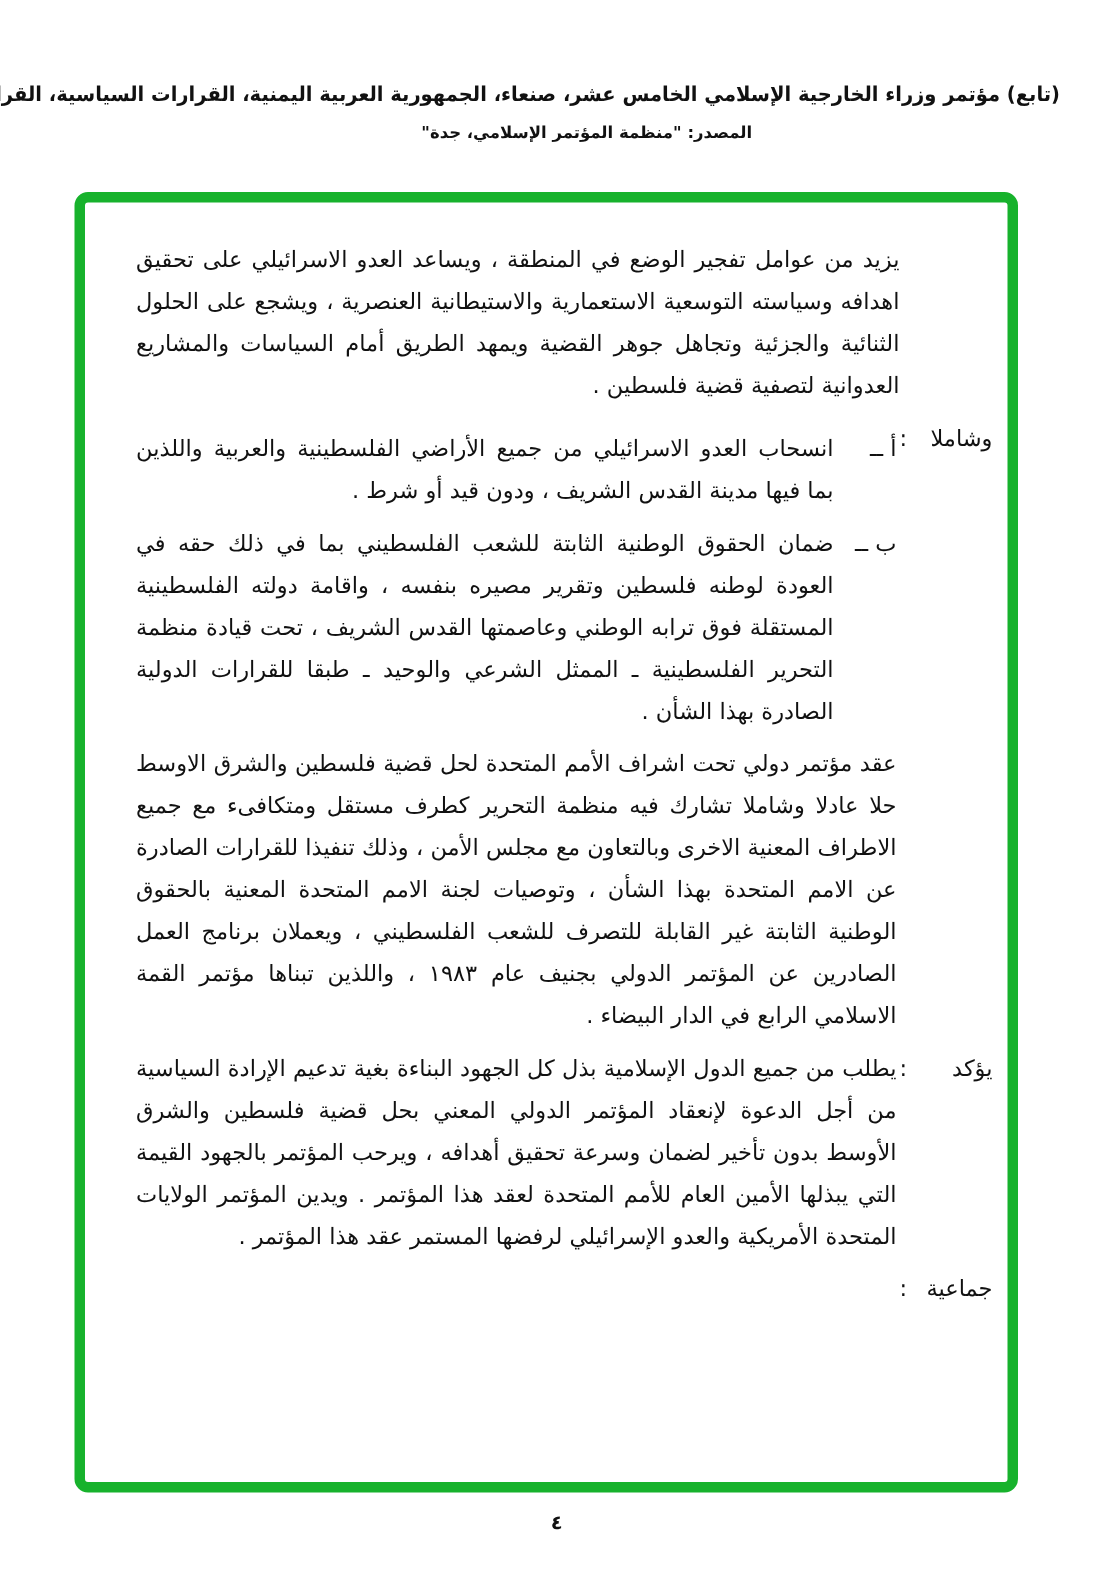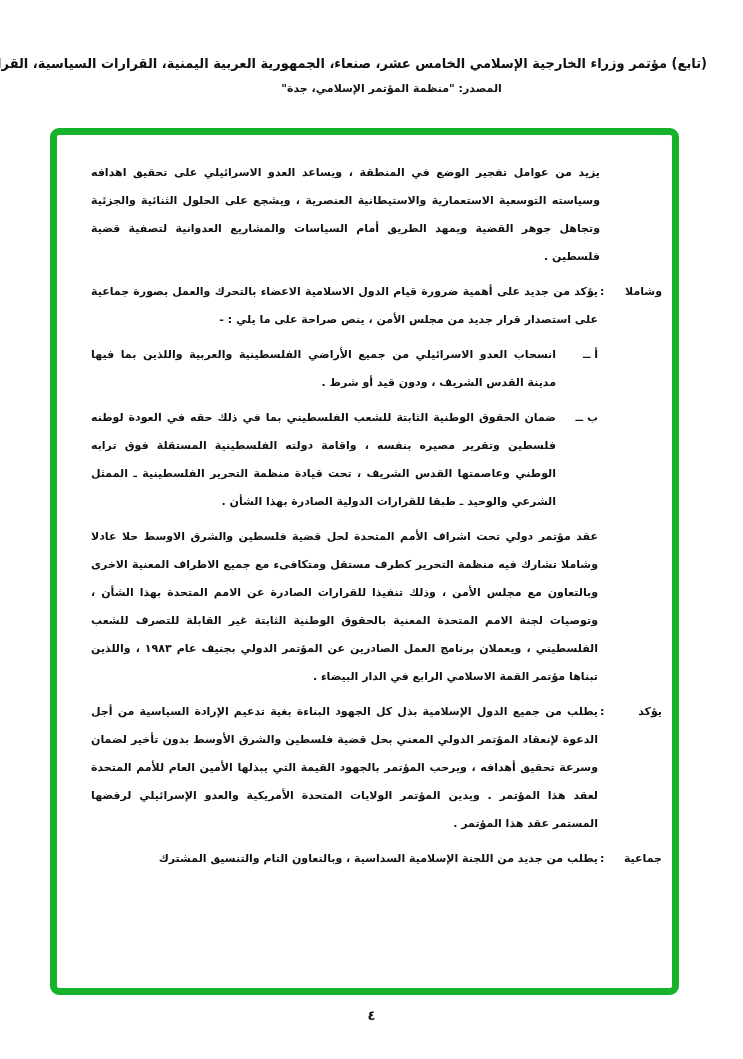--- a/index.html
+++ b/index.html
@@ -20,21 +20,21 @@
     font-size:11px;font-weight:bold;margin-top:11px;text-align:center;
     padding-left:40px;
   }
   .green-box{
     position:absolute;top:128px;left:50px;width:629px;height:867px;
     box-sizing:border-box;border:7px solid #17b22c;border-radius:9px;
     background:#fff;
   }
   .content{
     padding:24px 10px 0 34px;
-    font-size:11px;line-height:28px;font-weight:bold;
+    font-size:15px;line-height:28px;
   }
   .para{
     text-align:justify;
   }
   .intro{
     margin:0 62px 0 0;
   }
   .section{
     display:flex;margin-top:7px;
   }
@@ -68,21 +68,20 @@
 <div class="green-box" style="border-color: rgb(23, 178, 44);">
   <div class="content">
     <p class="para intro">يزيد من عوامل تفجير الوضع في المنطقة ، ويساعد العدو الاسرائيلي على تحقيق اهدافه وسياسته التوسعية الاستعمارية والاستيطانية العنصرية ، ويشجع على الحلول الثنائية والجزئية وتجاهل جوهر القضية ويمهد الطريق أمام السياسات والمشاريع العدوانية لتصفية قضية فلسطين .</p>
     <div id="sections">
         <div class="section">
           <div class="ordinal">
             <span class="ord-label">وشاملا</span>
             <span class="ord-colon">:</span>
           </div>
           <div class="section-body">
-            <div class="para">يؤكد من جديد على أهمية ضرورة قيام الدول الاسلامية الاعضاء بالتحرك والعمل بصورة جماعية على استصدار قرار جديد من مجلس الأمن ، ينص صراحة على ما يلي : -</div>
             <div class="sub-item">
               <div class="sub-label">أ ــ</div>
               <div class="sub-text para">انسحاب العدو الاسرائيلي من جميع الأراضي الفلسطينية والعربية واللذين بما فيها مدينة القدس الشريف ، ودون قيد أو شرط .</div>
             </div>
             <div class="sub-item">
               <div class="sub-label">ب ــ</div>
               <div class="sub-text para">ضمان الحقوق الوطنية الثابتة للشعب الفلسطيني بما في ذلك حقه في العودة لوطنه فلسطين وتقرير مصيره بنفسه ، واقامة دولته الفلسطينية المستقلة فوق ترابه الوطني وعاصمتها القدس الشريف ، تحت قيادة منظمة التحرير الفلسطينية ـ الممثل الشرعي والوحيد ـ طبقا للقرارات الدولية الصادرة بهذا الشأن .</div>
             </div>
             <div class="sub-item">
               <div class="sub-text para">عقد مؤتمر دولي تحت اشراف الأمم المتحدة لحل قضية فلسطين والشرق الاوسط حلا عادلا وشاملا تشارك فيه منظمة التحرير كطرف مستقل ومتكافىء مع جميع الاطراف المعنية الاخرى وبالتعاون مع مجلس الأمن ، وذلك تنفيذا للقرارات الصادرة عن الامم المتحدة بهذا الشأن ، وتوصيات لجنة الامم المتحدة المعنية بالحقوق الوطنية الثابتة غير القابلة للتصرف للشعب الفلسطيني ، ويعملان برنامج العمل الصادرين عن المؤتمر الدولي بجنيف عام ١٩٨٣ ، واللذين تبناها مؤتمر القمة الاسلامي الرابع في الدار البيضاء .</div>
@@ -96,21 +95,18 @@
           </div>
           <div class="section-body">
             <div class="para">يطلب من جميع الدول الإسلامية بذل كل الجهود البناءة بغية تدعيم الإرادة السياسية من أجل الدعوة لإنعقاد المؤتمر الدولي المعني بحل قضية فلسطين والشرق الأوسط بدون تأخير لضمان وسرعة تحقيق أهدافه ، ويرحب المؤتمر بالجهود القيمة التي يبذلها الأمين العام للأمم المتحدة لعقد هذا المؤتمر . ويدين المؤتمر الولايات المتحدة الأمريكية والعدو الإسرائيلي لرفضها المستمر عقد هذا المؤتمر .</div>
           </div>
         </div>
         <div class="section">
           <div class="ordinal">
             <span class="ord-label">جماعية</span>
             <span class="ord-colon">:</span>
           </div>
-          <div class="section-body">
-            <div class="para">يطلب من جديد من اللجنة الإسلامية السداسية ، وبالتعاون التام والتنسيق المشترك</div>
-          </div>
         </div>
       </div>
   </div>
 </div>
 
 <div class="page-number">٤</div>
 
 </body></html>

